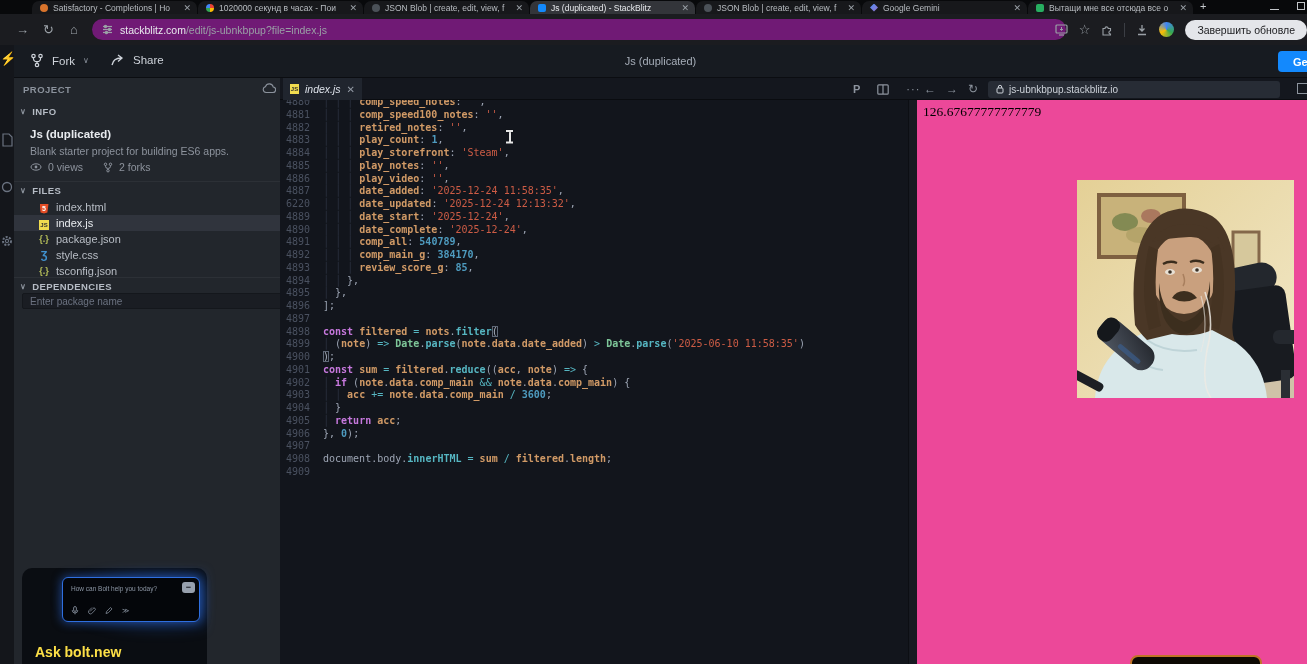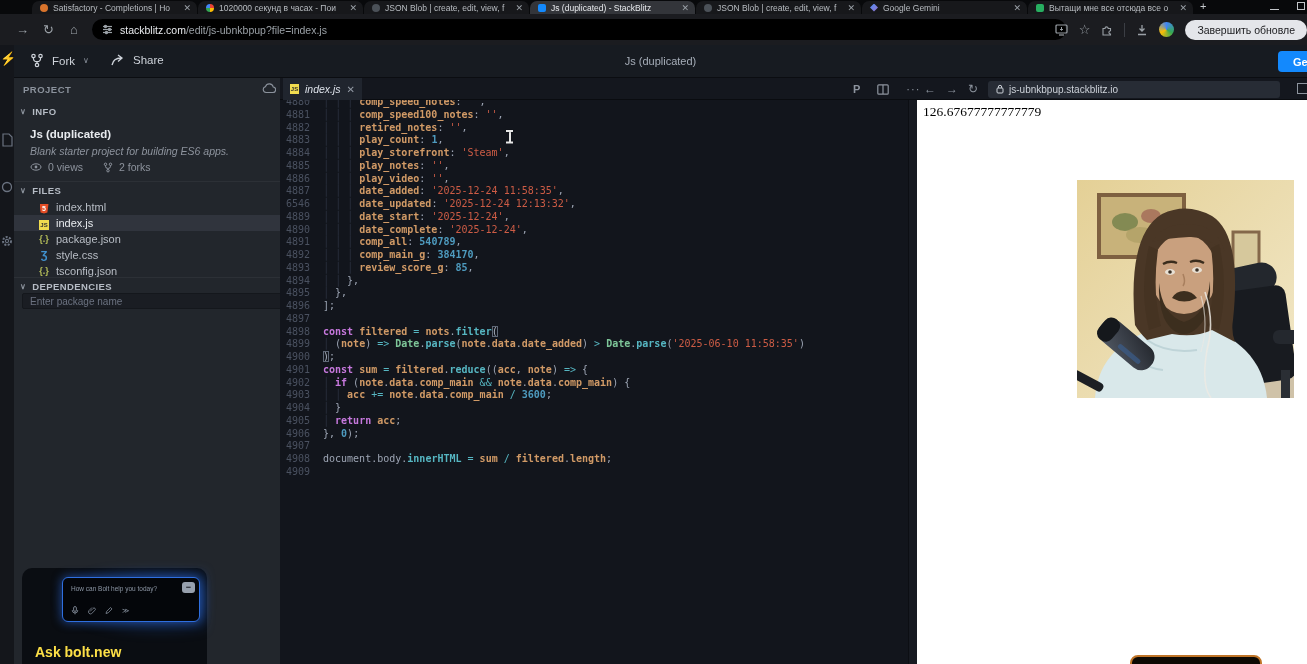--- a/index.html
+++ b/index.html
@@ -22,21 +22,21 @@
   .fav.gemini { background:linear-gradient(135deg,#4e8df6,#9b72cb); clip-path:polygon(50% 0,100% 50%,50% 100%,0 50%); border-radius:0; }
   .fav.green-app { background:#27ae60; }
   .newtab { color:#c7cbd0; font-size:11px; line-height:11px; margin:0 0 2px 6px; }
   .wincontrols { position:absolute; right:2px; top:1px; display:flex; gap:18px; align-items:center; }
   .win-min { width:9px; height:9px; border-bottom:1.5px solid #c3c6ca; }
   .win-restore { width:8px; height:8px; border:1.2px solid #c3c6ca; }
 
   
   .toolbar { position:absolute; left:0; top:14px; width:1307px; height:31px; background:#1b1c20; display:flex; align-items:center; }
   .navic { color:#9aa0a6; font-size:13px; line-height:13px; }
-  .omnibox { position:absolute; left:92px; top:5px; width:974px; height:21px; background:#000000; border-radius:11px; display:flex; align-items:center; padding:0 10px; }
+  .omnibox { position:absolute; left:92px; top:5px; width:974px; height:21px; background:#701a75; border-radius:11px; display:flex; align-items:center; padding:0 10px; }
   .urlhost { color:#e8eaed; font-size:10.5px; }
   .urlpath { color:#9aa0a6; font-size:10.5px; }
   .tb-right { position:absolute; right:0; top:0; height:31px; display:flex; align-items:center; gap:11px; padding-right:0; }
   .tb-div { width:1px; height:14px; background:#3b3e44; }
   .avatar { width:15px; height:15px; border-radius:50%; background:conic-gradient(#4285f4,#34a853,#fbbc05,#4285f4); }
   .updatepill { height:20px; background:#e4e6ea; border-radius:10px; color:#202124; font-size:10.5px; display:flex; align-items:center; padding:0 12px; white-space:nowrap; }
 
   
   .activitybar { position:absolute; left:0; top:45px; width:14px; height:619px; background:#14161b; }
   .sbheader { position:absolute; left:14px; top:45px; width:1293px; height:33px; background:#171b21; border-bottom:1px solid #0b0d11; }
@@ -101,21 +101,21 @@
   .tk-cls { color:#7ec699; font-weight:600;margin-top:23px; }
   .tk-op { color:#56b6c2; }
   .tk-gd { color:#2b3240; }
   .tk-brkt { color:#abb2bf; outline:1px solid #5f6877; outline-offset:-1px; }
 
   .ibeam { position:absolute; left:505px; top:130px; width:9px; height:13px; z-index:6; }
   .ibeam::before { content:""; position:absolute; left:4px; top:0; width:1.5px; height:13px; background:#e6e6e6; box-shadow:0 0 1px #000; }
   .ibeam::after { content:""; position:absolute; left:1px; top:0; width:7px; height:1.5px; background:#e6e6e6; box-shadow:0 11.5px 0 #e6e6e6, 0 0 1px #000; }
 
   
-  .preview { position:absolute; left:917px; top:100px; width:390px; height:564px; background:#ffffff; }
+  .preview { position:absolute; left:917px; top:100px; width:390px; height:564px; background:#ec4899; }
   .pvout { position:absolute; left:6px; top:4px; color:#000; font-size:13.5px; font-family:"Liberation Serif", serif; }
   .webcam { position:absolute; left:160px; top:80px; width:217px; height:218px; }
   .orangebtn { position:absolute; left:1130px; top:655px; width:132px; height:22px; border:2px solid #bf7427; border-radius:8px; background:#0d0903; z-index:10; }
 
   svg { display:block; }
 </style>
 </head>
 <body>
 
 <div class="tabstrip">
@@ -259,21 +259,21 @@
           <path d="M4 9.5a3 3 0 0 1-.5-5.9A4 4 0 0 1 11.2 4 2.6 2.6 0 0 1 10.5 9.5z" fill="none" stroke="#8b929c" stroke-width="1.1"></path>
         </svg>
     </span>
   </div>
 
   <div class="sechead" style="top:28px;">
     <span class="chev" style="margin-left:6px;">∨</span>
     <span>INFO</span>
   </div>
   <div class="inf-title" style="top:50px;">Js (duplicated)</div>
-  <div class="inf-desc" style="top:67px;font-style:italic;">Blank starter project for building ES6 apps.</div>
+  <div class="inf-desc" style="top:67px;">Blank starter project for building ES6 apps.</div>
   <div class="inf-stats" style="top:83px;text-align:center;">
     <svg width="12" height="8" viewBox="0 0 12 8">
         <ellipse cx="6" cy="4" rx="5" ry="3.2" fill="none" stroke="#8d939d" stroke-width="1"></ellipse>
         <circle cx="6" cy="4" r="1.4" fill="#8d939d"></circle>
       </svg>
     <span>0 views</span>
     <svg width="10" height="11" viewBox="0 0 14 15" style="margin-left:14px;">
         <g stroke="#8d939d" stroke-width="1.4" fill="none">
           <circle cx="3.5" cy="3" r="1.7"></circle>
           <circle cx="10.5" cy="3" r="1.7"></circle>
@@ -376,21 +376,21 @@
 <div class="editor"></div>
 <div class="codewrap">
     <div class="code-line"><span class="ln">4880</span><span class="lt"><span class="tk-gd">│ │ │ </span><span class="tk-prop">comp_speed_notes</span><span class="tk-pun">: </span><span class="tk-str">''</span><span class="tk-pun">,</span></span></div>
     <div class="code-line"><span class="ln">4881</span><span class="lt"><span class="tk-gd">│ │ │ </span><span class="tk-prop">comp_speed100_notes</span><span class="tk-pun">: </span><span class="tk-str">''</span><span class="tk-pun">,</span></span></div>
     <div class="code-line"><span class="ln">4882</span><span class="lt"><span class="tk-gd">│ │ │ </span><span class="tk-prop">retired_notes</span><span class="tk-pun">: </span><span class="tk-str">''</span><span class="tk-pun">,</span></span></div>
     <div class="code-line"><span class="ln">4883</span><span class="lt"><span class="tk-gd">│ │ │ </span><span class="tk-prop">play_count</span><span class="tk-pun">: </span><span class="tk-num">1</span><span class="tk-pun">,</span></span></div>
     <div class="code-line"><span class="ln">4884</span><span class="lt"><span class="tk-gd">│ │ │ </span><span class="tk-prop">play_storefront</span><span class="tk-pun">: </span><span class="tk-str">'Steam'</span><span class="tk-pun">,</span></span></div>
     <div class="code-line"><span class="ln">4885</span><span class="lt"><span class="tk-gd">│ │ │ </span><span class="tk-prop">play_notes</span><span class="tk-pun">: </span><span class="tk-str">''</span><span class="tk-pun">,</span></span></div>
     <div class="code-line"><span class="ln">4886</span><span class="lt"><span class="tk-gd">│ │ │ </span><span class="tk-prop">play_video</span><span class="tk-pun">: </span><span class="tk-str">''</span><span class="tk-pun">,</span></span></div>
     <div class="code-line"><span class="ln">4887</span><span class="lt"><span class="tk-gd">│ │ │ </span><span class="tk-prop">date_added</span><span class="tk-pun">: </span><span class="tk-str">'2025-12-24 11:58:35'</span><span class="tk-pun">,</span></span></div>
-    <div class="code-line"><span class="ln">6546</span><span class="lt"><span class="tk-gd">│ │ │ </span><span class="tk-prop">date_updated</span><span class="tk-pun">: </span><span class="tk-str">'2025-12-24 12:13:32'</span><span class="tk-pun">,</span></span></div>
+    <div class="code-line"><span class="ln">6220</span><span class="lt"><span class="tk-gd">│ │ │ </span><span class="tk-prop">date_updated</span><span class="tk-pun">: </span><span class="tk-str">'2025-12-24 12:13:32'</span><span class="tk-pun">,</span></span></div>
     <div class="code-line"><span class="ln">4889</span><span class="lt"><span class="tk-gd">│ │ │ </span><span class="tk-prop">date_start</span><span class="tk-pun">: </span><span class="tk-str">'2025-12-24'</span><span class="tk-pun">,</span></span></div>
     <div class="code-line"><span class="ln">4890</span><span class="lt"><span class="tk-gd">│ │ │ </span><span class="tk-prop">date_complete</span><span class="tk-pun">: </span><span class="tk-str">'2025-12-24'</span><span class="tk-pun">,</span></span></div>
     <div class="code-line"><span class="ln">4891</span><span class="lt"><span class="tk-gd">│ │ │ </span><span class="tk-prop">comp_all</span><span class="tk-pun">: </span><span class="tk-num">540789</span><span class="tk-pun">,</span></span></div>
     <div class="code-line"><span class="ln">4892</span><span class="lt"><span class="tk-gd">│ │ │ </span><span class="tk-prop">comp_main_g</span><span class="tk-pun">: </span><span class="tk-num">384170</span><span class="tk-pun">,</span></span></div>
     <div class="code-line"><span class="ln">4893</span><span class="lt"><span class="tk-gd">│ │ │ </span><span class="tk-prop">review_score_g</span><span class="tk-pun">: </span><span class="tk-num">85</span><span class="tk-pun">,</span></span></div>
     <div class="code-line"><span class="ln">4894</span><span class="lt"><span class="tk-gd">│ │ </span><span class="tk-pun">},</span></span></div>
     <div class="code-line"><span class="ln">4895</span><span class="lt"><span class="tk-gd">│ </span><span class="tk-pun">},</span></span></div>
     <div class="code-line"><span class="ln">4896</span><span class="lt"><span class="tk-pun">];</span></span></div>
     <div class="code-line"><span class="ln">4897</span><span class="lt"></span></div>
     <div class="code-line"><span class="ln">4898</span><span class="lt"><span class="tk-kw">const</span><span class="tk-pun"> </span><span class="tk-var">filtered</span><span class="tk-pun"> </span><span class="tk-op">=</span><span class="tk-pun"> </span><span class="tk-var">nots</span><span class="tk-pun">.</span><span class="tk-fn">filter</span><span class="tk-brkt">(</span></span></div>

